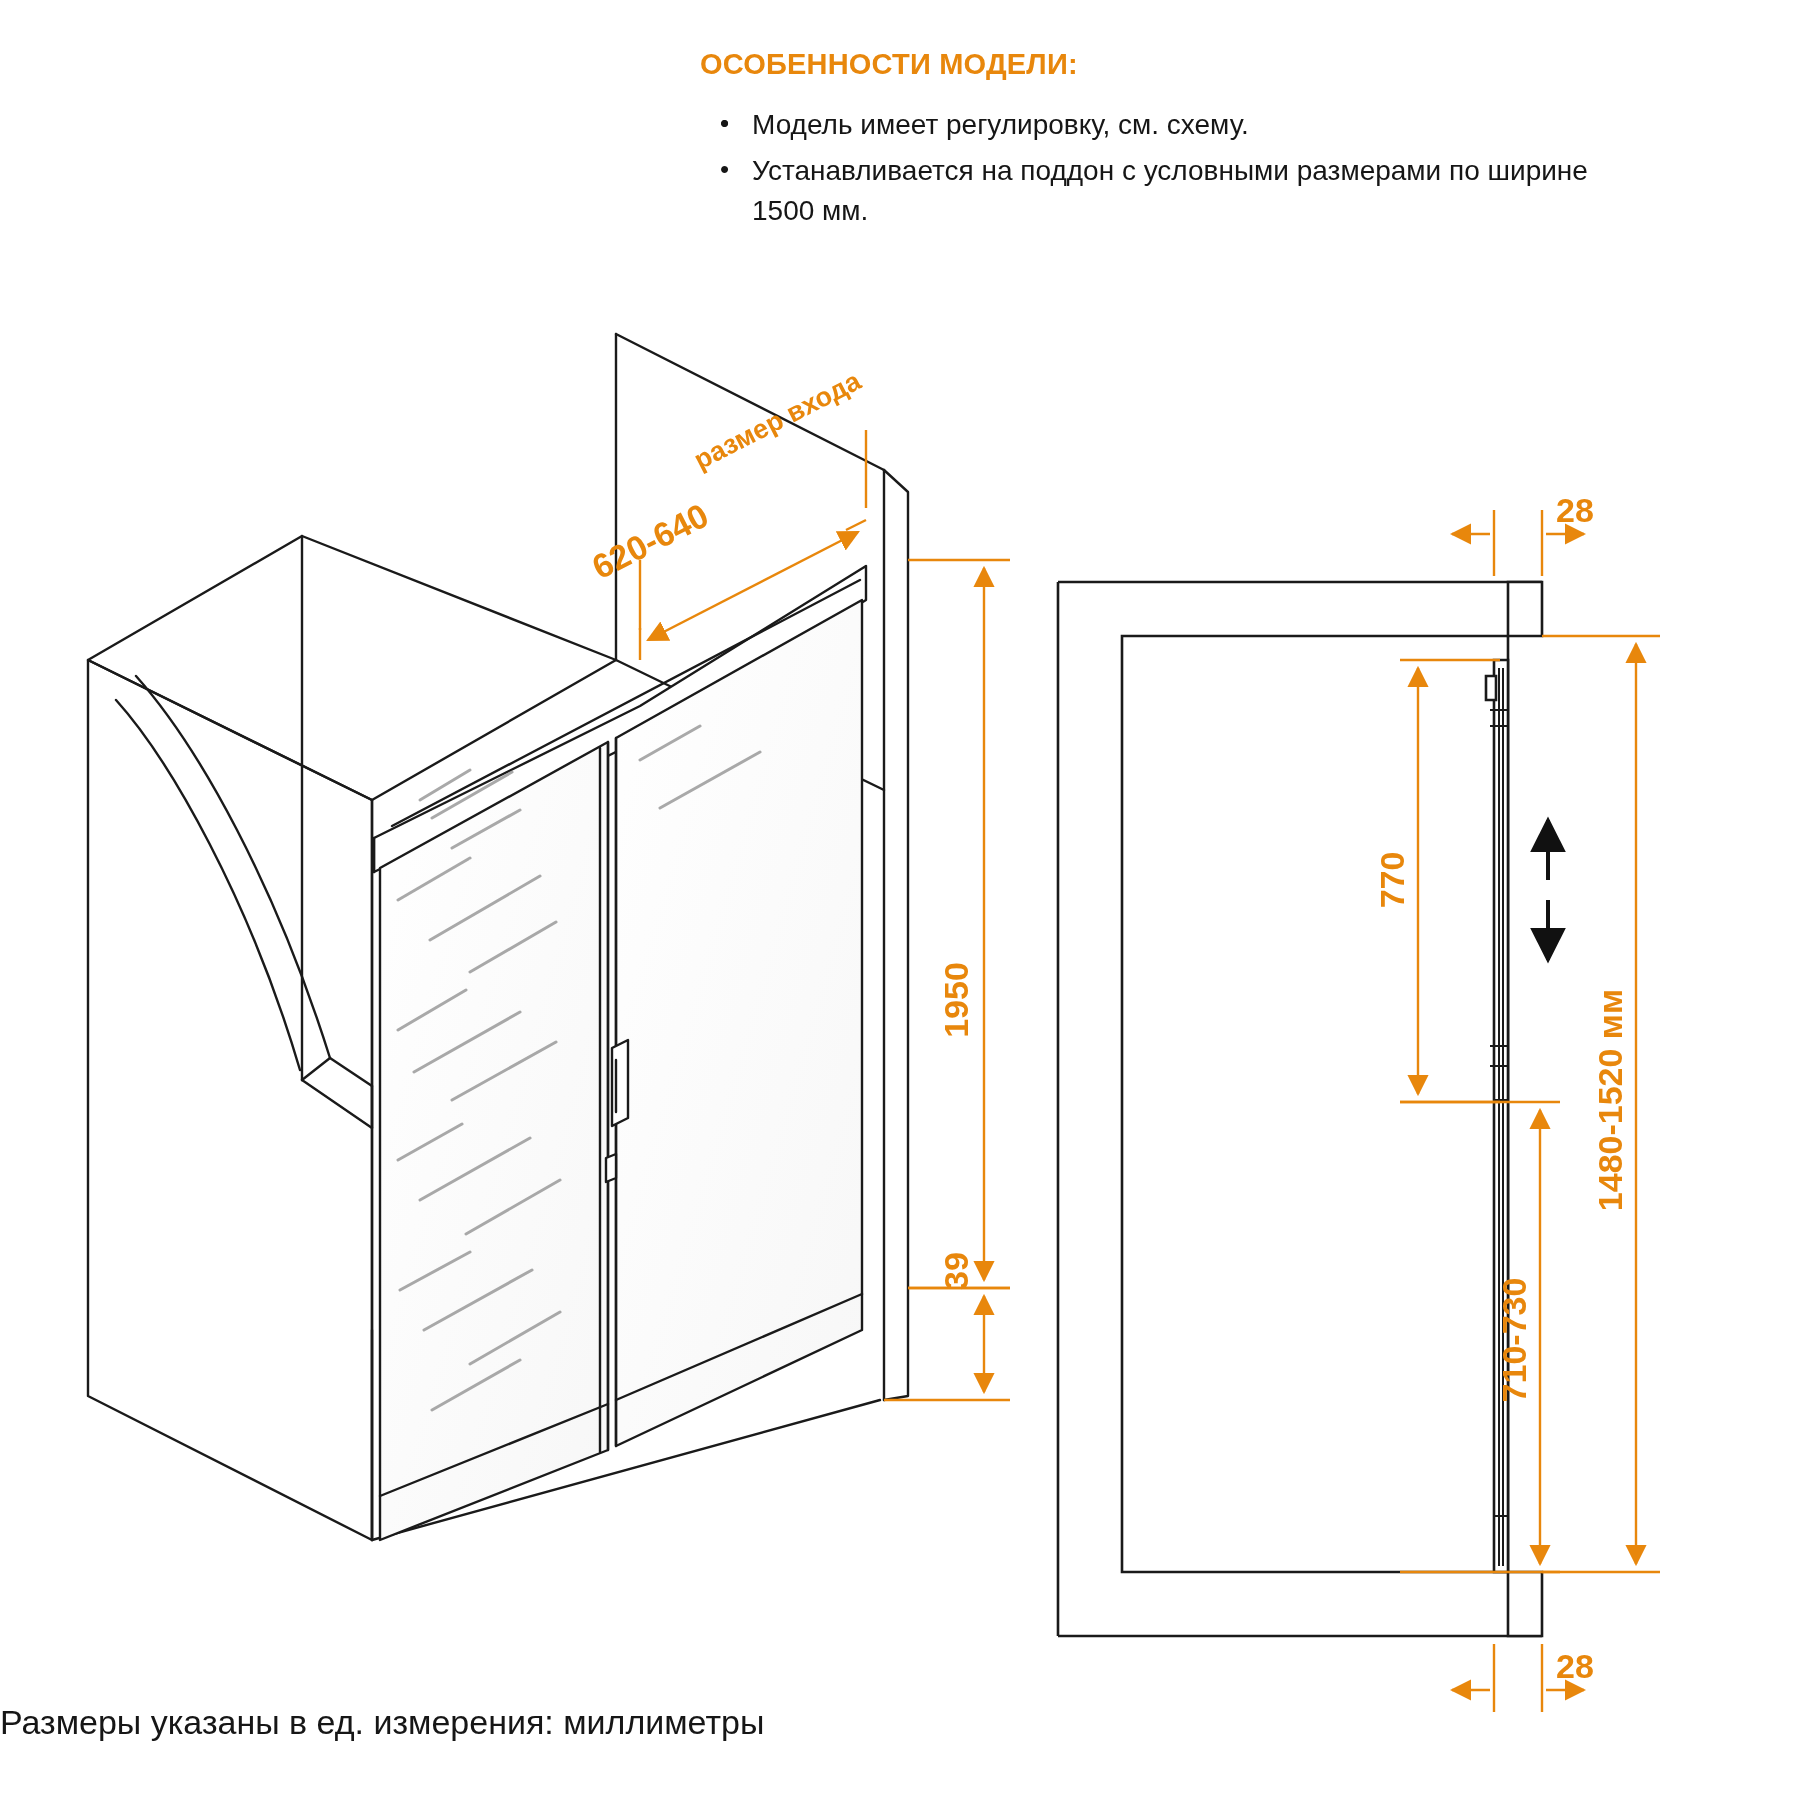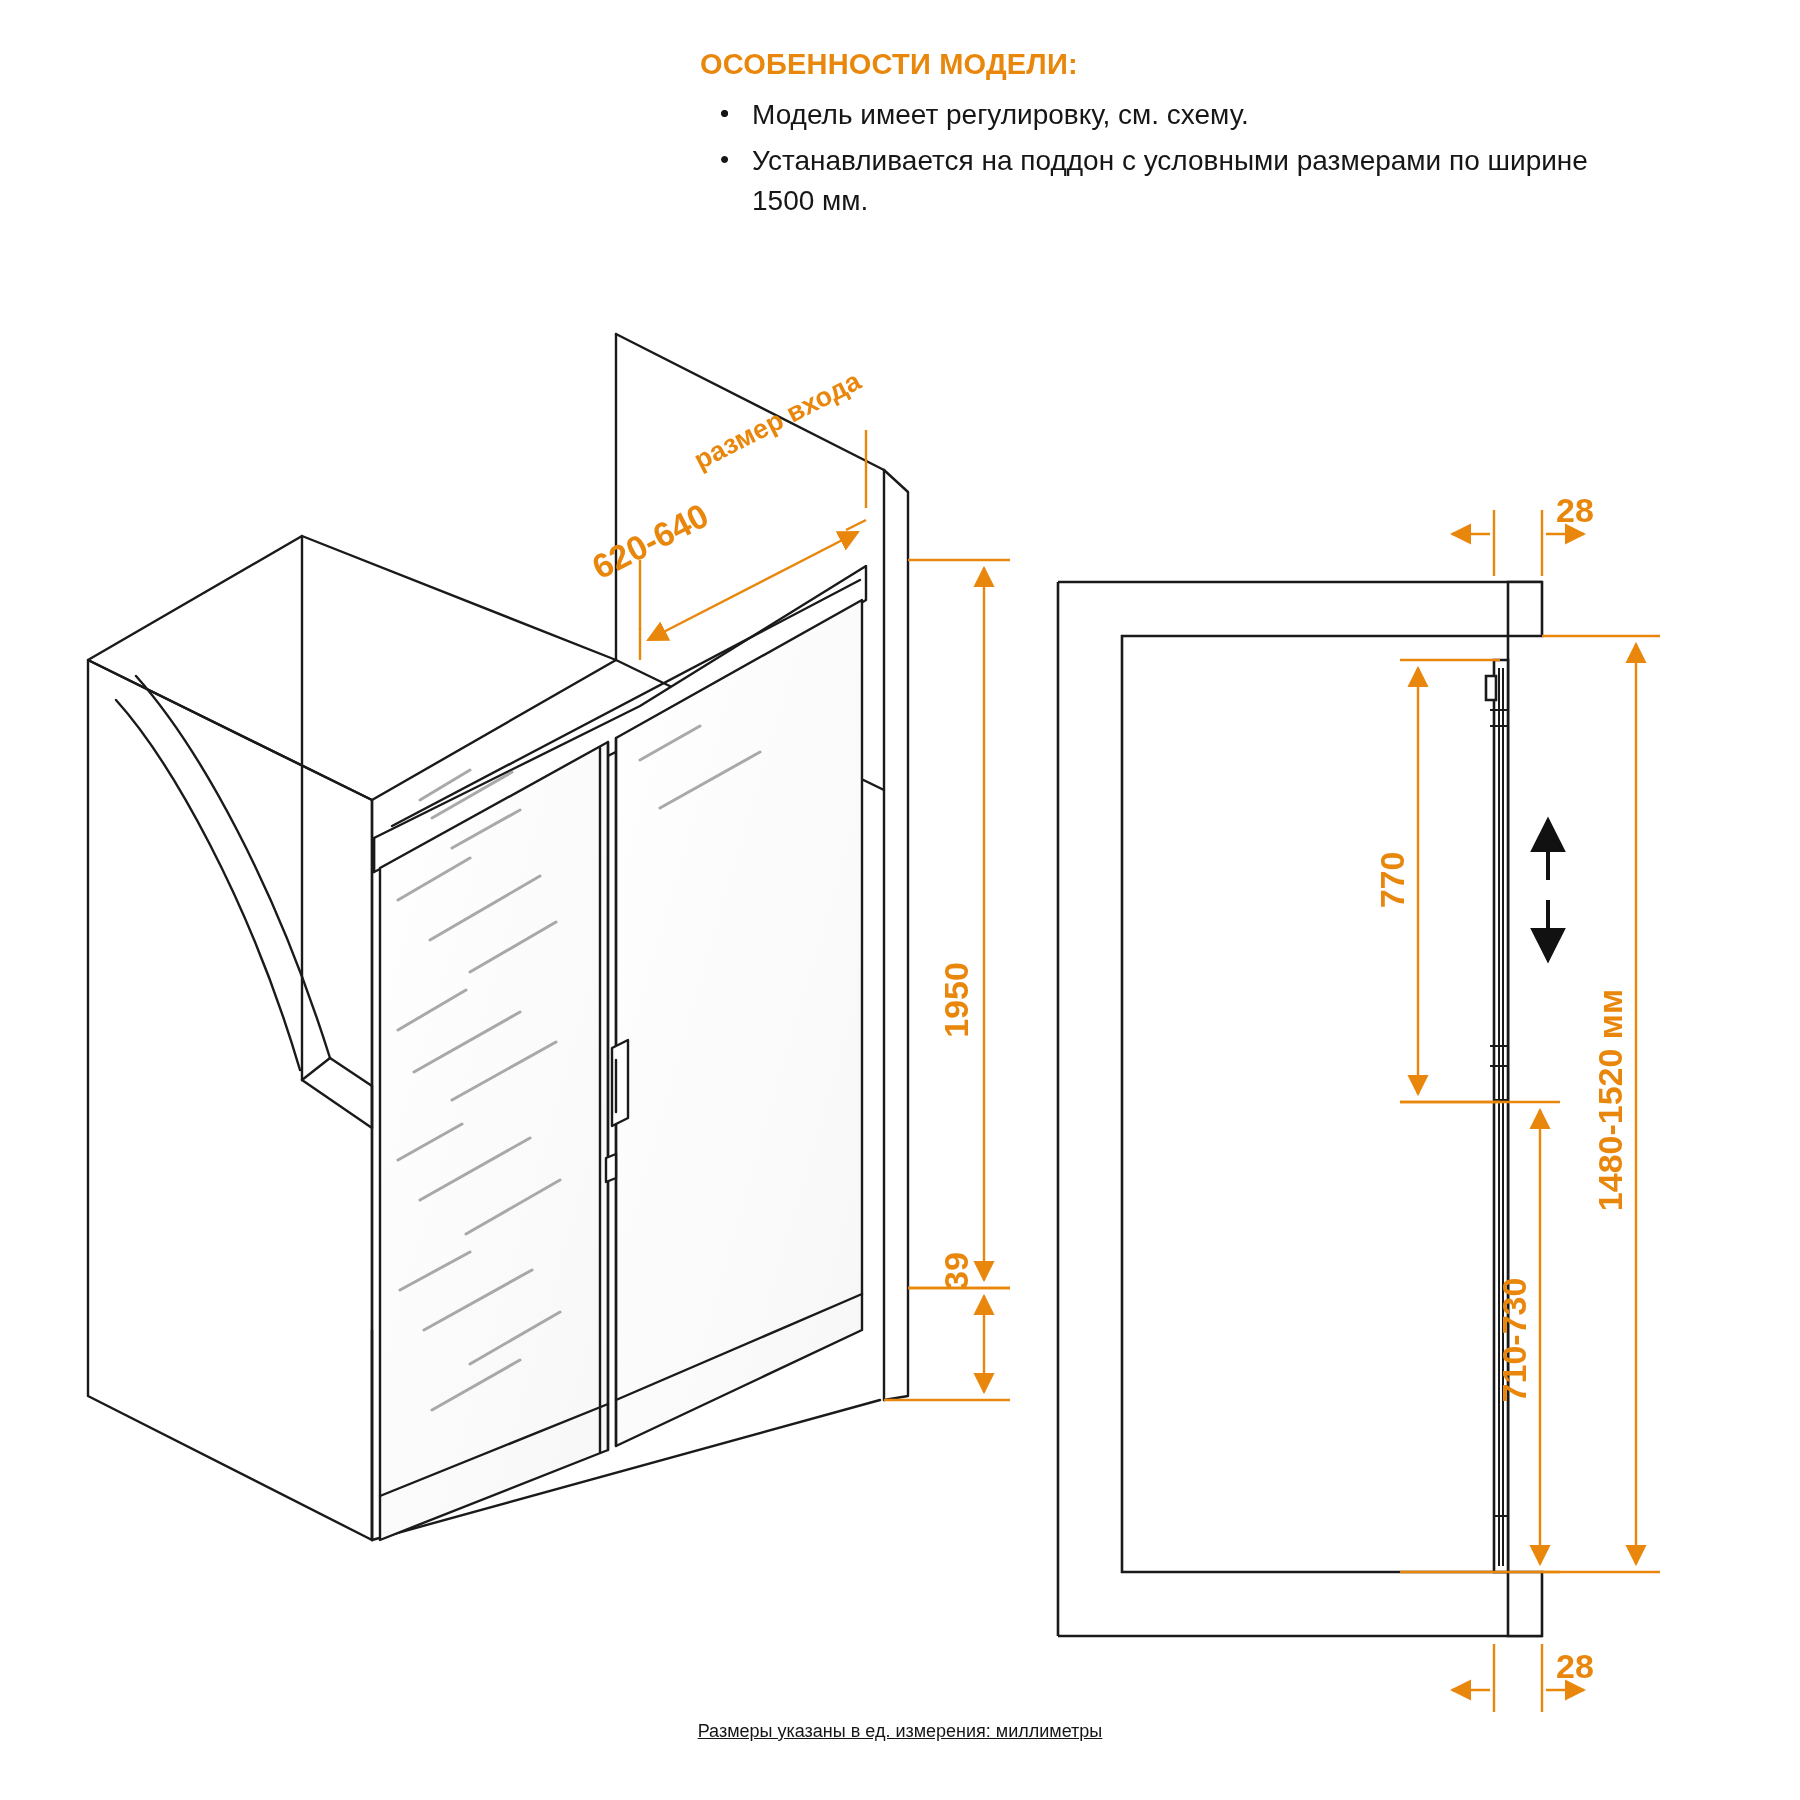--- a/index.html
+++ b/index.html
@@ -24,21 +24,21 @@
     position: absolute;
     left: 700px;
     top: 48px;
     width: 900px;
   }
   .features-title {
     color: #E8870C;
     font-size: 29px;
     font-weight: bold;
     letter-spacing: 0.2px;
-    margin: 0 0 14px 0;
+    margin: 0 0 24px 0;
   }
   .features-list {
     margin: 0;
     padding: 0 0 0 52px;
     list-style: none;
   }
   .features-list li {
     position: relative;
     color: #161616;
     font-size: 28px;
@@ -53,24 +53,22 @@
     line-height: 1.42;
     color: #161616;
   }
 
   
   .footer-note {
     position: absolute;
     left: 0;
     right: 0;
     bottom: 58px;
-    text-align: center;
-    font-size: 18px;
+    font-size: 34px;
     color: #161616;
-    text-decoration: underline;
   }
 
   
   svg.draw {
     position: absolute;
     left: 0;
     top: 0;
     width: 1800px;
     height: 1800px;
   }

